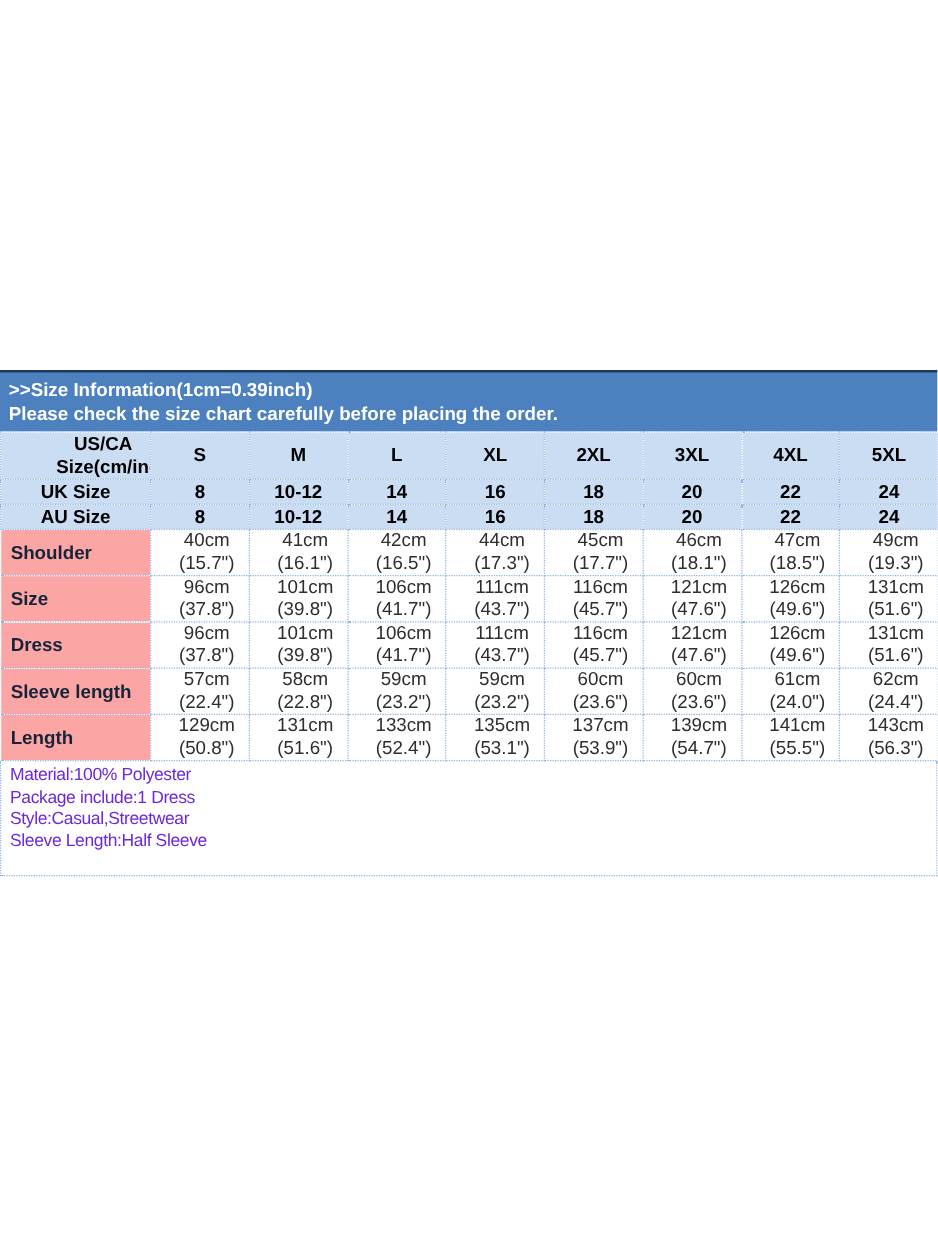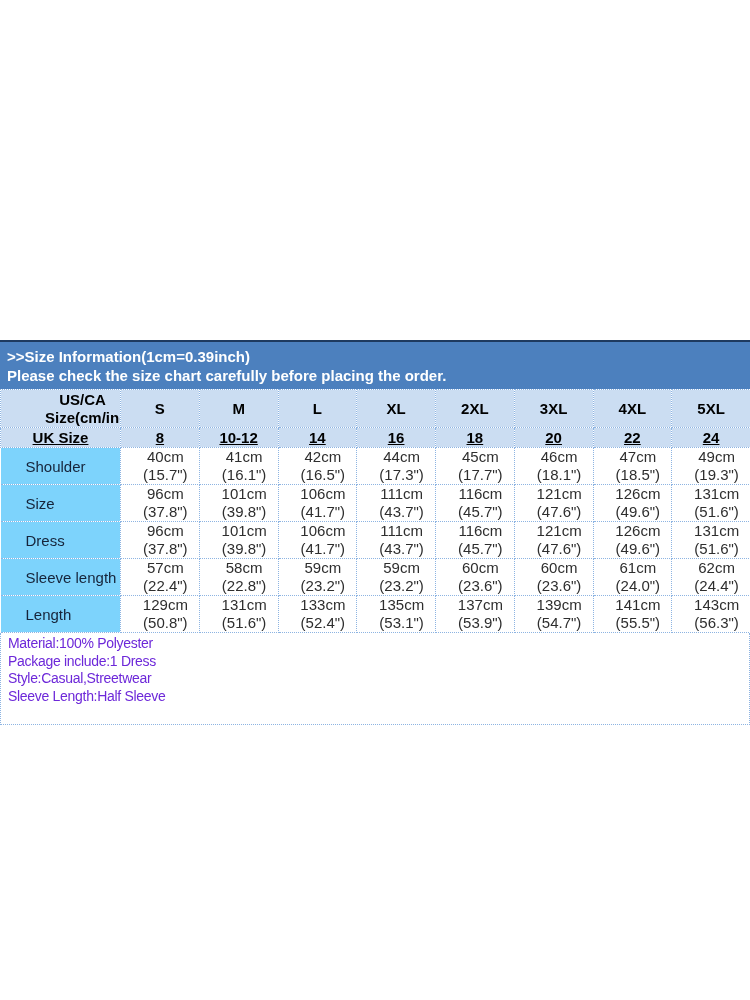--- a/index.html
+++ b/index.html
@@ -18,54 +18,53 @@
   
   .banner {
     border-top: 2px solid #1E3A5F;
     background: #4C80BE;
     height: 49px;
     padding: 5px 6px 0 7px;
     color: #ffffff;
     font-weight: bold;
     font-size: 15px;
     line-height: 19px;
-    margin-top: 44px;
   }
   
   table.size-table {
     width: 750px;
     table-layout: fixed;
     border-collapse: collapse;
     font-size: 15px;
   }
   table.size-table td, table.size-table th {
     border: 1px dotted #8DB4E2;
     vertical-align: middle;
     overflow: hidden;
   }
   thead th {
     background: #CBDDF2;
     color: #000000;
     font-weight: bold;
     text-align: center;
   }
   tr.head-main { height: 38px; }
-  tr.head-sub  { height: 20px; text-decoration: underline; }
+  tr.head-sub  { height: 20px; }
   tr.head-sub td {
     background: #CBDDF2;
     font-weight: bold;
     text-align: center;
   }
   tbody tr { height: 37px; }
   tbody th.row-label {
-    background: #7dd3fc;
+    background: #fca5a5;
     color: #16243A;
-    font-weight: normal;
+    font-weight: bold;
     text-align: left;
-    padding-left: 25px;
+    padding-left: 8px;
     border-left: none;
   }
   tbody td.val {
     background: #ffffff;
     color: #2E2E2E;
     text-align: center;
     line-height: 18px;
     padding-left: 11px;
   }
   .corner-line { display: block; line-height: 18px; padding-left: 44px; }
@@ -117,20 +116,31 @@
           <th>UK Size</th>
           <td>8</td>
           <td>10-12</td>
           <td>14</td>
           <td>16</td>
           <td>18</td>
           <td>20</td>
           <td>22</td>
           <td>24</td>
         </tr>
+        <tr class="head-sub">
+          <th>AU Size</th>
+          <td>8</td>
+          <td>10-12</td>
+          <td>14</td>
+          <td>16</td>
+          <td>18</td>
+          <td>20</td>
+          <td>22</td>
+          <td>24</td>
+        </tr>
       </thead>
     <tbody id="chart-body">
         <tr>
           <th class="row-label">Shoulder</th>
           <td class="val">
             <div>40cm</div>
             <div>(15.7")</div>
           </td>
           <td class="val">
             <div>41cm</div>

